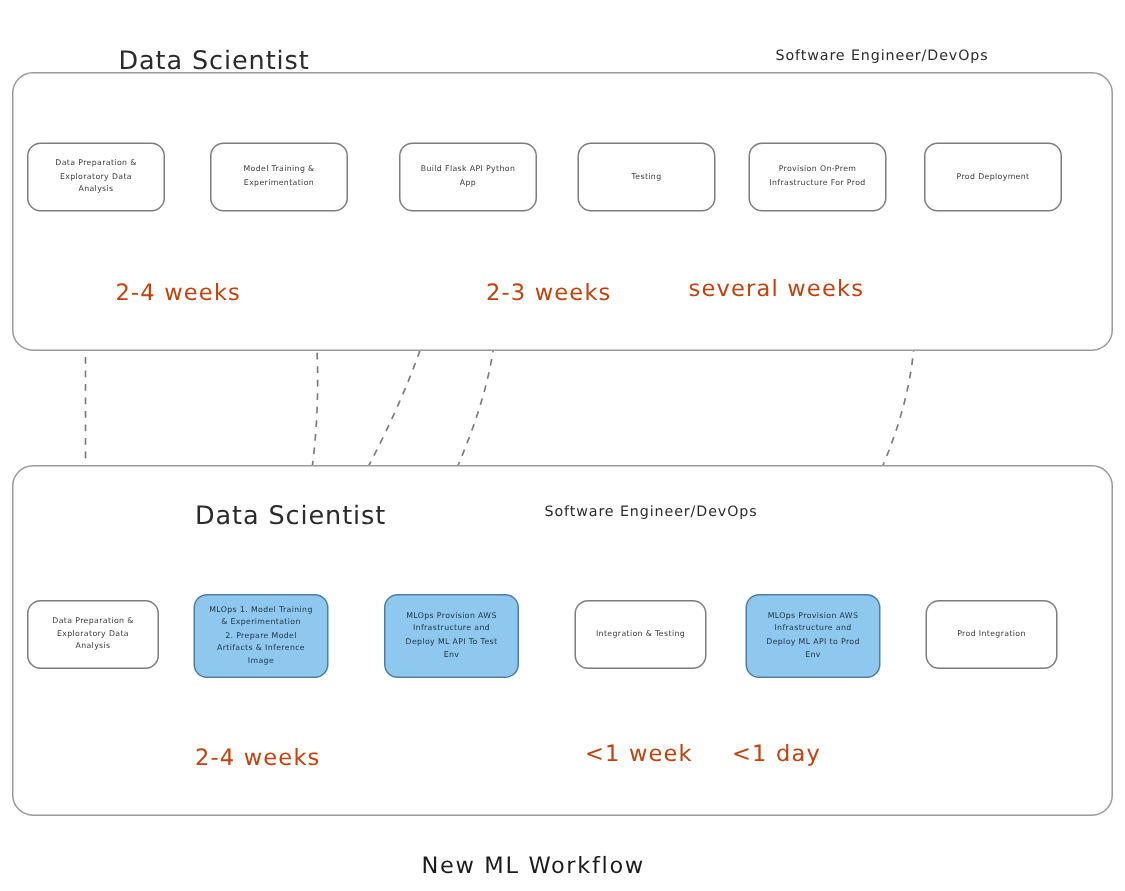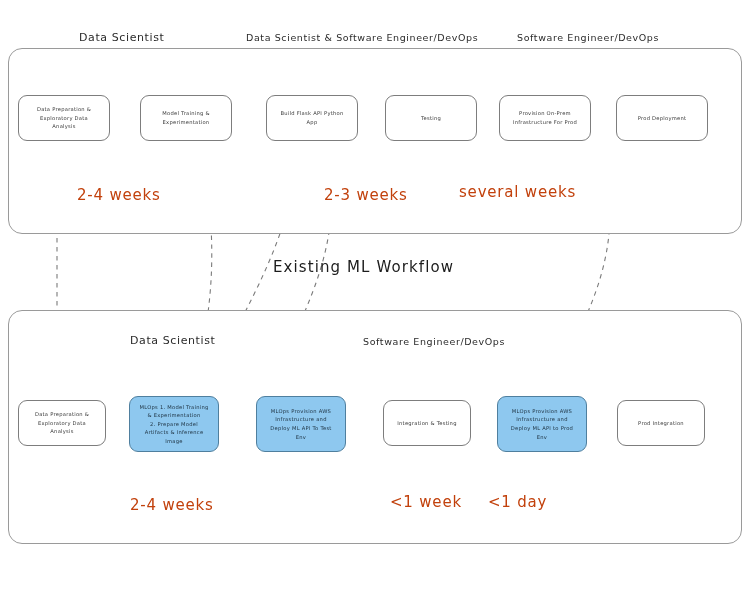--- a/index.html
+++ b/index.html
@@ -19,21 +19,21 @@
     border-radius:14px;
     background:#ffffff;
     box-sizing:border-box;
   }
   #panel-existing{left:8px;top:48px;width:734px;height:186px;}
   #panel-new{left:8px;top:310px;width:734px;height:234px;}
 
   .role-label{
     position:absolute;
     font-family:"DejaVu Sans", sans-serif;
-    font-size:11px;
+    font-size:17px;
     color:#2b2b2b;
     letter-spacing:.6px;
     white-space:nowrap;
   }
   .role-label.small{font-size:9.5px;}
 
   .workflow-title{
     position:absolute;
     font-size:15px;
     color:#1c1c1c;
@@ -119,40 +119,38 @@
       <path d="M200,146 C222,250 210,330 190,392" marker-end="url(#ahd)"></path>
       <path d="M300,146 C290,250 232,330 203,392" marker-end="url(#ahd)"></path>
       <path d="M326,150 C350,250 292,330 270,390" marker-end="url(#ahd)"></path>
       <path d="M600,150 C632,250 580,330 549,388" marker-end="url(#ahd)"></path>
     </g>
   </svg>
 
   <div class="panel" id="panel-existing"></div>
 
   <div class="role-label" style="left:79px;top:31px;">Data Scientist</div>
-  <div class="role-label small" style="left:246px;top:32px;">Data Scientist &amp; Software Engineer/DevOps</div>
   <div class="role-label small" style="left:517px;top:32px;">Software Engineer/DevOps</div>
 
   <div class="node" style="left:18px;top:95px;width:92px;height:46px;">Data Preparation &amp;
 Exploratory Data
 Analysis</div>
   <div class="node" style="left:140px;top:95px;width:92px;height:46px;">Model Training &amp;
 Experimentation</div>
   <div class="node" style="left:266px;top:95px;width:92px;height:46px;">Build Flask API Python
 App</div>
   <div class="node" style="left:385px;top:95px;width:92px;height:46px;">Testing</div>
   <div class="node" style="left:499px;top:95px;width:92px;height:46px;">Provision On-Prem
 Infrastructure For Prod</div>
   <div class="node" style="left:616px;top:95px;width:92px;height:46px;">Prod Deployment</div>
 
   <div class="duration" style="left:77px;top:186px;">2-4 weeks</div>
   <div class="duration" style="left:324px;top:186px;">2-3 weeks</div>
   <div class="duration" style="left:459px;top:183px;">several weeks</div>
 
-  <div class="workflow-title" style="left:273px;top:258px;">Existing ML Workflow</div>
 
   <div class="panel" id="panel-new"></div>
 
   <div class="role-label" style="left:130px;top:334px;">Data Scientist</div>
   <div class="role-label small" style="left:363px;top:336px;">Software Engineer/DevOps</div>
 
   <div class="node" style="left:18px;top:400px;width:88px;height:46px;">Data Preparation &amp;
 Exploratory Data
 Analysis</div>
   <div class="node mlops" style="left:129px;top:396px;width:90px;height:56px;">MLOps 1. Model Training
@@ -168,14 +166,15 @@
   <div class="node mlops" style="left:497px;top:396px;width:90px;height:56px;">MLOps Provision AWS
 Infrastructure and
 Deploy ML API to Prod
 Env</div>
   <div class="node" style="left:617px;top:400px;width:88px;height:46px;">Prod Integration</div>
 
   <div class="duration" style="left:130px;top:496px;">2-4 weeks</div>
   <div class="duration" style="left:390px;top:493px;">&lt;1 week</div>
   <div class="duration" style="left:488px;top:493px;">&lt;1 day</div>
 
+  <div class="workflow-title" style="left:281px;top:568px;">New ML Workflow</div>
 
 </div>
 
 </body></html>

